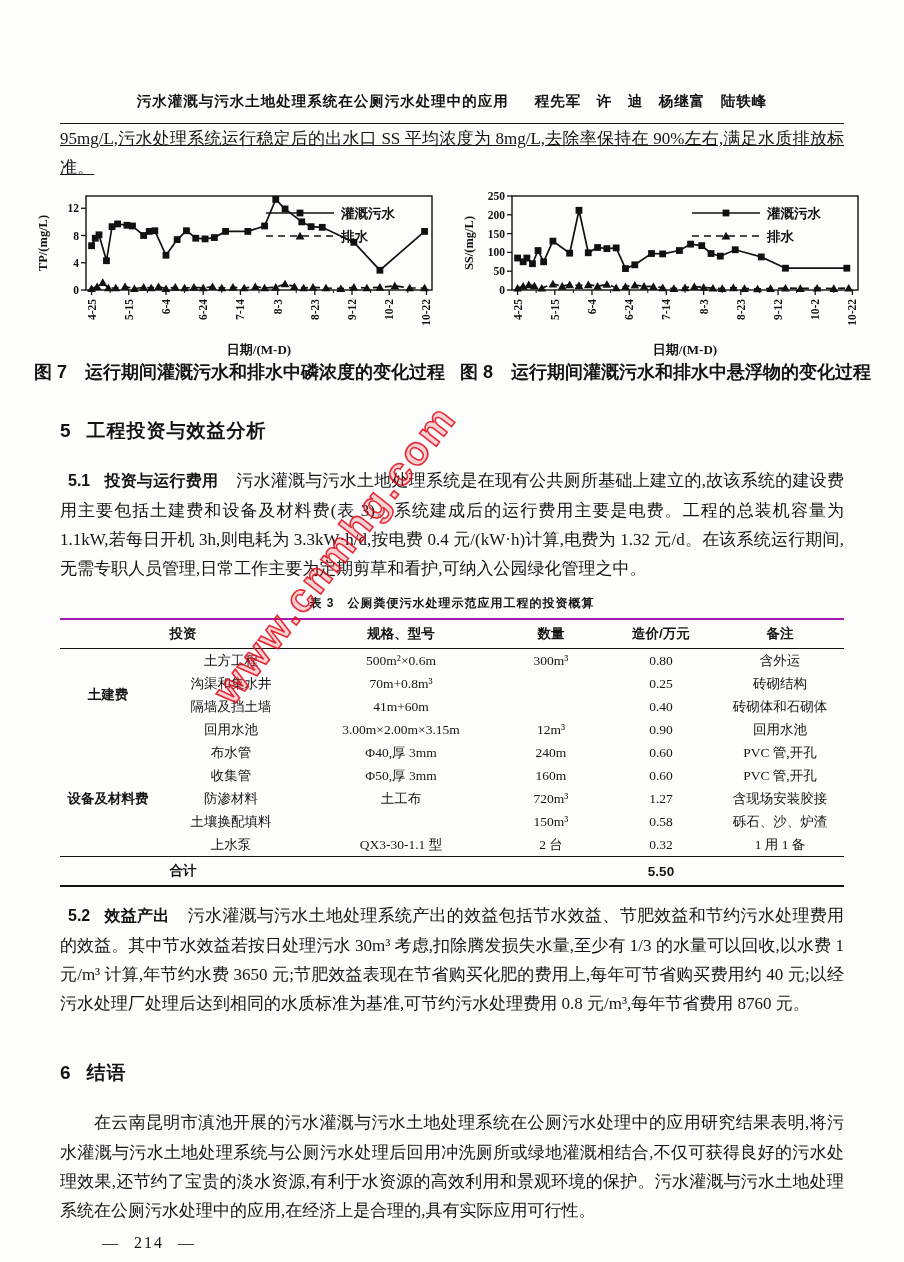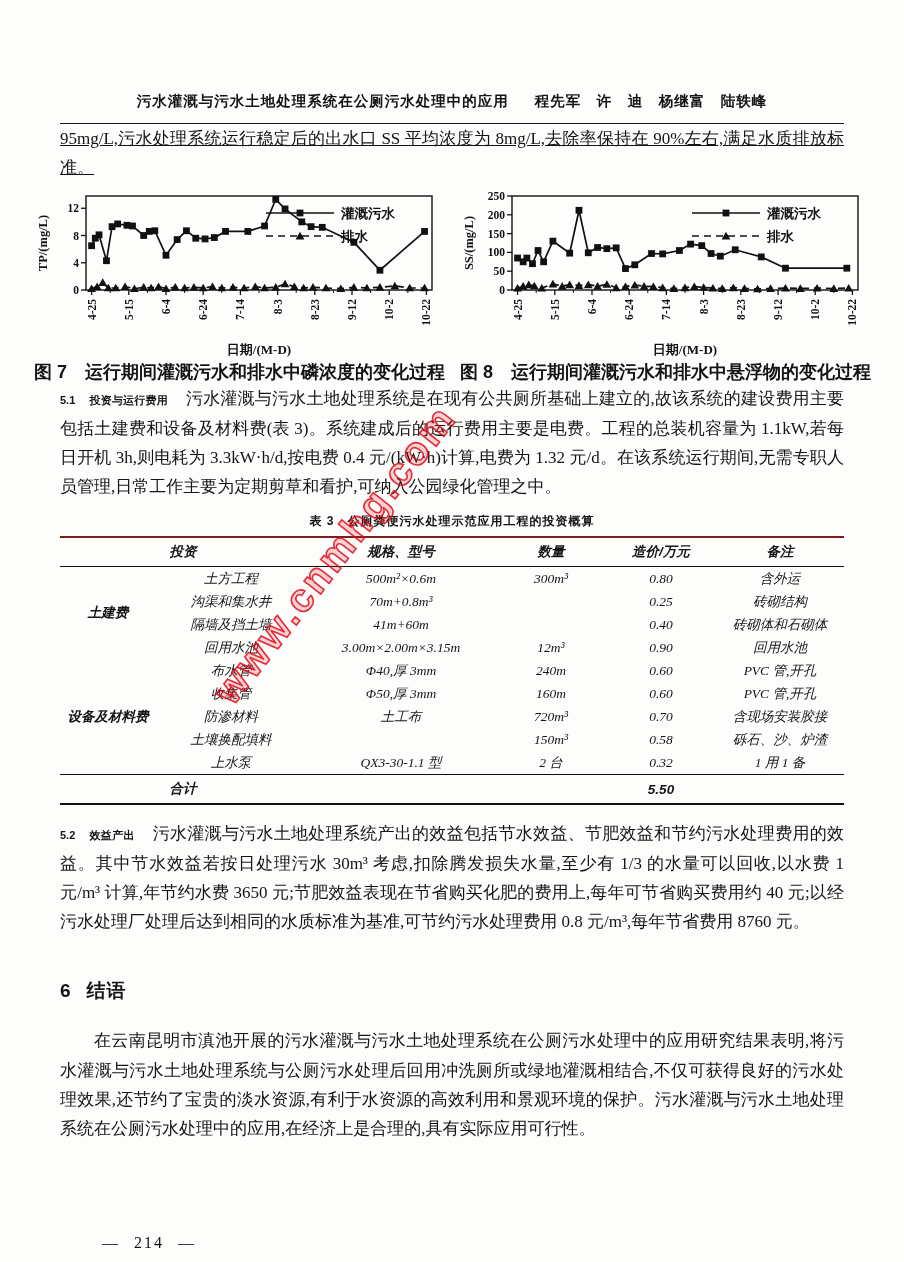--- a/index.html
+++ b/index.html
@@ -14,21 +14,21 @@
     padding-top:56px;text-align:center;
     font-family:"Liberation Sans","DejaVu Sans",sans-serif;
     font-weight:bold;font-size:14.5px;letter-spacing:1px;white-space:nowrap;margin-top:36px;
   }
   .running .authors{margin-left:26px;}
   .head-rule{border:none;border-top:1.6px solid #1a1a1a;margin:12px 0 0 0;}
   
   .para{
     font-size:17px;line-height:1.72;text-align:justify;margin:14px 0 0 0;
   }
-  .para .lead{font-weight:bold;font-family:"Liberation Sans","DejaVu Sans",sans-serif;font-size:11px;}
+  .para .lead{font-weight:bold;font-family:"Liberation Sans","DejaVu Sans",sans-serif;font-size:16px;margin-left:8px;}
   .para .lead .num{margin-right:14px;}
   .para .lead .lead-t{margin-right:18px;}
   .indent{text-indent:2em;}
   
   .figures{display:flex;justify-content:center;gap:16px;margin-top:6px;}
   figure{margin:0;width:410px;}
   figcaption{
     text-align:right;font-family:"Liberation Sans","DejaVu Sans",sans-serif;
     font-weight:bold;font-size:18px;white-space:nowrap;
   }
@@ -39,21 +39,21 @@
     font-size:19px;font-weight:bold;margin:34px 0 22px 0;
   }
   h2.sec .sec-t{margin-left:16px;letter-spacing:1px;}
   
   .tbl-caption{
     text-align:center;font-family:"Liberation Sans","DejaVu Sans",sans-serif;
     font-weight:bold;font-size:12px;margin:12px 0 6px 0;letter-spacing:1px;
   }
   table.inv{
     width:784px;border-collapse:collapse;table-layout:fixed;
-    font-size:13.5px;border-top:2px solid #7f1d1d;border-bottom:2px solid #111;font-style:italic;
+    font-size:13.5px;border-top:2px solid #a21caf;border-bottom:2px solid #111;
   }
   table.inv th{
     font-family:"Liberation Sans","DejaVu Sans",sans-serif;font-weight:bold;
     border-bottom:1.3px solid #111;padding:5px 2px;font-size:13.5px;
   }
   table.inv td{padding:2.5px 2px;text-align:center;white-space:nowrap;}
   table.inv td.group{font-family:"Liberation Sans","DejaVu Sans",sans-serif;font-weight:bold;}
   table.inv tr.total td{
     border-top:1.3px solid #111;padding:5px 2px;
     font-family:"Liberation Sans","DejaVu Sans",sans-serif;font-weight:bold;
@@ -336,20 +336,23 @@
                 <line x1="232" y1="48" x2="300" y2="48" stroke="#111" stroke-width="1.7" stroke-dasharray="7,5"></line>
                 <path d="M 266 43.8 L 261.6 51.4 L 270.4 51.4 Z" fill="#111"></path>
                 <text x="307" y="53" font-size="13.5" font-weight="bold" fill="#111">排水</text>
               </g>
             </svg>
           </div>
         <figcaption>图 8　运行期间灌溉污水和排水中悬浮物的变化过程</figcaption>
       </figure>
     </div>
 
+    <h2 class="sec">
+      <span>5</span><span class="sec-t">工程投资与效益分析</span>
+    </h2>
 
     <p class="para" style="margin-top:0;">
       <span class="lead"><span class="num">5.1</span><span class="lead-t">投资与运行费用</span></span><span>污水灌溉与污水土地处理系统是在现有公共厕所基础上建立的,故该系统的建设费用主要包括土建费和设备及材料费(表 3)。系统建成后的运行费用主要是电费。工程的总装机容量为 1.1kW,若每日开机 3h,则电耗为 3.3kW·h/d,按电费 0.4 元/(kW·h)计算,电费为 1.32 元/d。在该系统运行期间,无需专职人员管理,日常工作主要为定期剪草和看护,可纳入公园绿化管理之中。</span>
     </p>
 
     <div class="tbl-caption">表 3　公厕粪便污水处理示范应用工程的投资概算</div>
     <table class="inv">
       <colgroup>
         <col style="width:96px">
           <col style="width:150px">
@@ -409,21 +412,21 @@
             <td>收集管</td>
             <td>Φ50,厚 3mm</td>
             <td>160m</td>
             <td>0.60</td>
             <td>PVC 管,开孔</td>
           </tr>
           <tr>
             <td>防渗材料</td>
             <td>土工布</td>
             <td>720m³</td>
-            <td>0.70</td>
+            <td>1.27</td>
             <td>含现场安装胶接</td>
           </tr>
           <tr>
             <td>土壤换配填料</td>
             <td></td>
             <td>150m³</td>
             <td>0.58</td>
             <td>砾石、沙、炉渣</td>
           </tr>
           <tr>

